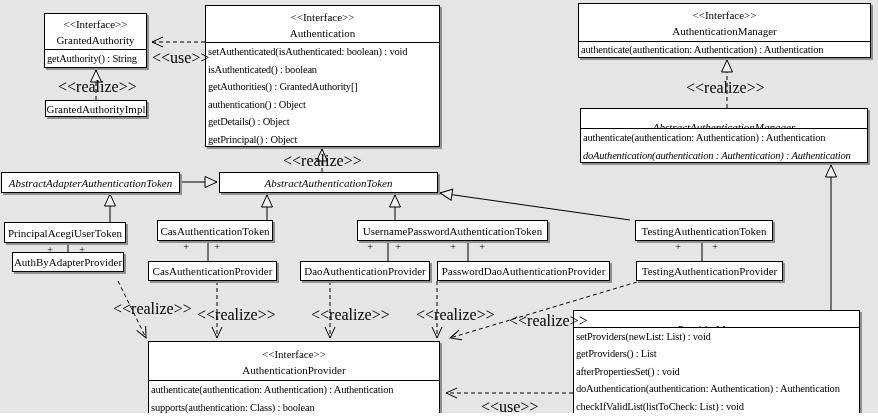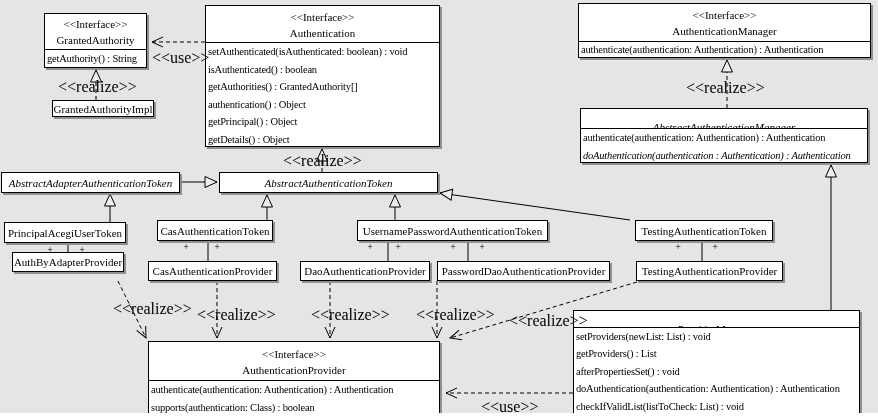--- a/index.html
+++ b/index.html
@@ -63,36 +63,36 @@
   <div class="uml-class" style="left:44px;top:13px;width:103px;height:55px">
     <div class="hdr" style="height:36px;padding-top:2px">
       <div class="stereo">&lt;&lt;Interface&gt;&gt;</div>
       <div class="cname">GrantedAuthority</div>
     </div>
     <div class="body">
       <div class="m" style="line-height:17px">getAuthority() : String</div>
     </div>
   </div>
 
-  <div class="uml-class solo" style="left:52px;top:100px;width:102px;height:17px">
+  <div class="uml-class solo" style="left:45px;top:100px;width:102px;height:17px">
     <span>GrantedAuthorityImpl</span>
   </div>
 
   <div class="uml-class" style="left:205px;top:5px;width:235px;height:142px">
     <div class="hdr" style="height:37px;padding-top:3px">
       <div class="stereo">&lt;&lt;Interface&gt;&gt;</div>
       <div class="cname">Authentication</div>
     </div>
     <div class="body">
       <div class="m">setAuthenticated(isAuthenticated: boolean) : void</div>
       <div class="m">isAuthenticated() : boolean</div>
       <div class="m">getAuthorities() : GrantedAuthority[]</div>
       <div class="m">authentication() : Object</div>
+      <div class="m">getDetails() : Object</div>
       <div class="m">getPrincipal() : Object</div>
-      <div class="m">getDetails() : Object</div>
     </div>
   </div>
 
   <div class="uml-class" style="left:578px;top:3px;width:293px;height:55px">
     <div class="hdr" style="height:38px;padding-top:3px">
       <div class="stereo">&lt;&lt;Interface&gt;&gt;</div>
       <div class="cname">AuthenticationManager</div>
     </div>
     <div class="body">
       <div class="m" style="line-height:16px">authenticate(authentication: Authentication) : Authentication</div>

